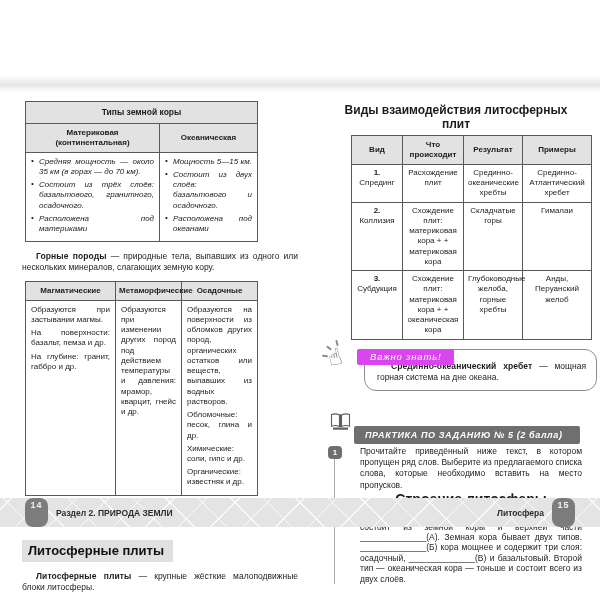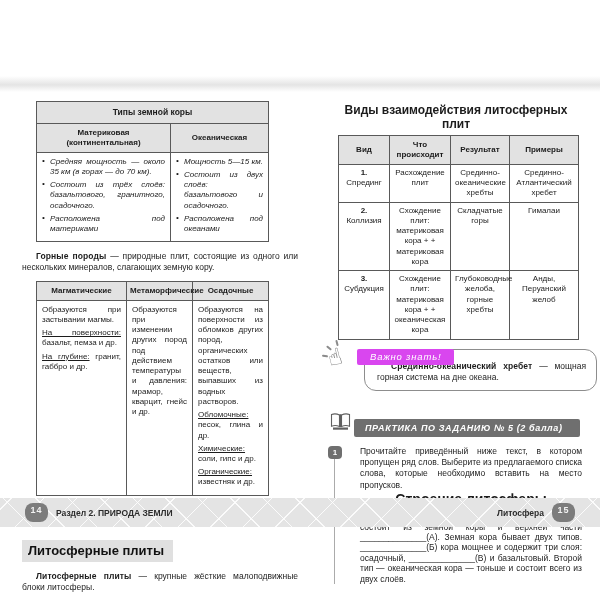--- a/index.html
+++ b/index.html
@@ -20,39 +20,39 @@
 
   p{margin:0;}
   .para{font-size:8.5px;line-height:1.32;text-align:justify;margin-top:9px;text-indent:14px;hyphens:auto;}
   .para b{letter-spacing:.1px;}
 
   table{border-collapse:collapse;table-layout:fixed;}
   th,td{border:1px solid #595959;}
   th{background:#e2e2e2;font-size:8px;font-weight:bold;text-align:center;padding:4px 3px;line-height:1.25;}
   td{font-size:8px;vertical-align:top;padding:4px 5px;text-align:justify;line-height:1.28;hyphens:auto;}
 
-  .t1,.t2{width:232px;margin-left:14px;}
+  .t1,.t2{width:232px;margin-left:3px;}
   .t2{margin-top:7px;}
   .t1 .title-row th{font-size:8.5px;padding:5px 3px;}
 
   ul.dots{margin:0;padding:0;list-style:none;font-style:italic;}
   ul.dots li{position:relative;padding-left:8px;margin-bottom:3px;}
   ul.dots li::before{content:"\2022";position:absolute;left:0;top:-1px;}
 
   .cp{margin:0 0 3px;}
-  .u{text-decoration:underline;}
+  .u{}
 
   .section-h{
     display:inline-block;background:#e0e0e0;color:#111;
     font-size:13px;font-weight:bold;padding:3px 9px 4px 6px;margin-top:13px;
   }
 
   
   .r-title{font-size:12px;font-weight:bold;text-align:center;margin:2px 0 4px;}
-  .t3{width:240px;margin-left:8px;}
+  .t3{width:240px;margin-left:21px;}
   .t3 td{text-align:center;padding:3px 4px;}
   .t3 .knum{font-weight:bold;}
 
   .note{position:relative;margin-top:8px;height:56px;}
   .hand-icon{
     position:absolute;left:-2px;top:-3px;font-size:23px;color:#6e6e6e;
     transform:rotate(-14deg);line-height:1;
   }
   .ray{position:absolute;width:6px;height:2px;background:#8b8b8b;border-radius:1px;}
   .ray1{left:-4px;top:-2px;transform:rotate(40deg);}
@@ -64,21 +64,21 @@
   }
   .note-box{
     box-sizing:border-box;margin-left:34px;margin-top:9px;width:233px;
     border:1px solid #8d8d8d;border-radius:12px;padding:11px 10px 7px 12px;
   }
   .note-box .para{margin-top:0;}
 
   .practice-hdr{position:relative;margin-top:9px;height:21px;}
   .book-icon{position:absolute;left:0;top:-2px;}
   .practice-banner{
-    position:absolute;left:24px;top:5px;right:2px;background:#6f6f6f;color:#fff;
+    position:absolute;left:24px;top:12px;right:2px;background:#6f6f6f;color:#fff;
     font-size:9px;font-style:italic;font-weight:bold;letter-spacing:.6px;
     padding:4px 0 4px 11px;border-radius:2px;
   }
 
   .task{position:relative;margin-top:11px;padding-left:30px;min-height:114px;}
   .task-rail{position:absolute;left:4px;top:1px;bottom:0;width:1px;background:#ababab;}
   .task-badge{
     position:absolute;left:-2px;top:0;width:14px;height:13px;background:#6f6f6f;color:#fff;
     border-radius:4px;font-size:8px;font-weight:bold;text-align:center;line-height:13px;
   }
@@ -90,21 +90,21 @@
   .footer{
     position:absolute;left:0;top:498px;width:600px;height:29px;box-sizing:border-box;
     background-color:#e4e4e4;
     background-image:
       repeating-linear-gradient(45deg,rgba(255,255,255,0) 0 22px,rgba(255,255,255,.85) 22px 23px),
       repeating-linear-gradient(-45deg,rgba(255,255,255,0) 0 22px,rgba(255,255,255,.85) 22px 23px);
     display:flex;align-items:center;justify-content:space-between;padding:0 25px;
   }
   .f-group{display:flex;align-items:center;}
   .badge{
-    display:inline-block;min-width:23px;height:19px;background:#7c7c7c;border-radius:8px;
+    display:inline-block;min-width:23px;height:29px;background:#7c7c7c;border-radius:8px;
     color:#f2f2f2;font-size:9px;font-weight:bold;text-align:center;line-height:15px;letter-spacing:1px;
   }
   .f-label{font-size:8.5px;font-weight:bold;color:#2c2c2c;margin:0 8px;}
 </style>
 </head>
 <body>
 
 <div class="top-shade"></div>
 
 <div class="page page-left">
@@ -134,21 +134,21 @@
         <ul class="dots">
           <li>Мощность 5—15 км.</li>
           <li>Состоит из двух слоёв: базальтового и осадочного.</li>
           <li>Расположена под океанами</li>
         </ul>
       </td>
     </tr>
   </tbody>
     </table>
 
-  <p class="para"><b>Горные породы</b><span> — природные плит, состоящие из одного или нескольких минералов, слагающих земную кору.</span></p>
+  <p class="para"><b>Горные породы</b><span> — природные тела, выпавших из одного или нескольких минералов, слагающих земную кору.</span></p>
 
   <table class="t2">
     <colgroup>
         <col style="width:90px">
         <col style="width:66px">
         <col style="width:76px">
       </colgroup>
     <tbody>
         <tr>
       <th>Магматические</th>

